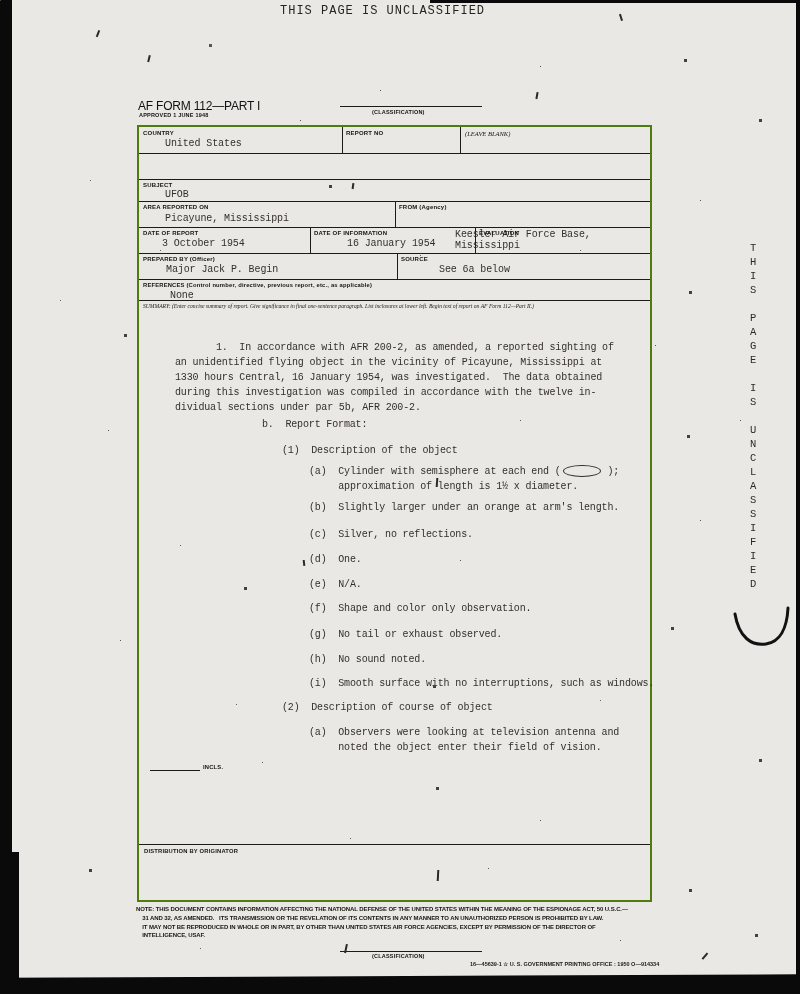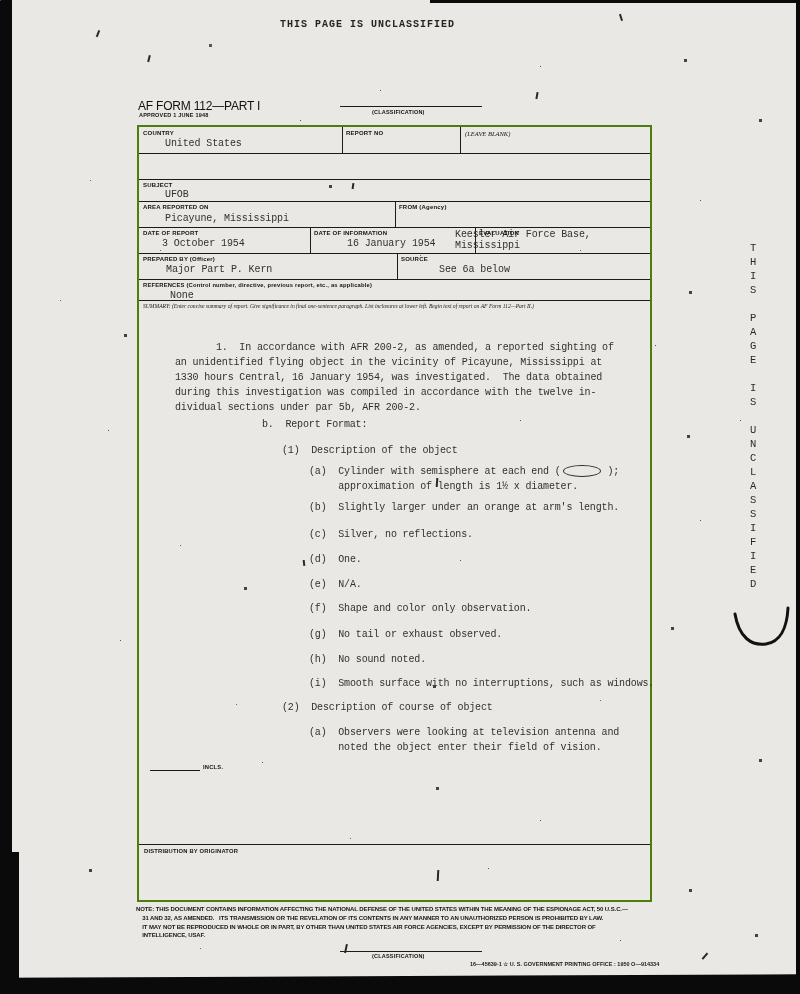--- a/index.html
+++ b/index.html
@@ -22,21 +22,21 @@
 </style>
 </head>
 <body>
 
 <div class="edge" style="left:0;top:0;width:12px;height:994px;"></div>
 <div class="edge" style="left:0;top:852px;width:19px;height:142px;"></div>
 <div class="edge" style="left:796px;top:0;width:4px;height:994px;"></div>
 <div class="edge" style="left:430px;top:0;width:370px;height:3px;"></div>
 <div class="edge" style="left:-4px;top:976px;width:810px;height:22px;transform:rotate(-0.25deg);"></div>
 
-<div class="abs mono" style="left:280px;top:19px;font-size:10px;letter-spacing:1px;font-weight:bold;color:#26241f;">THIS PAGE IS UNCLASSIFIED</div>
+<div class="abs mono" style="left:280px;top:4px;font-size:12px;letter-spacing:1px;font-weight:normal;color:#26241f;">THIS PAGE IS UNCLASSIFIED</div>
 
 <div class="hline" style="left:340px;top:106px;width:142px;"></div>
 <div class="abs lbl" style="left:372px;top:109px;font-size:5.5px;">(CLASSIFICATION)</div>
 
 <div class="abs" style="left:138px;top:99px;font-size:12px;font-weight:normal;color:#121110;letter-spacing:-0.2px;">AF FORM 112—PART I</div>
 <div class="abs lbl" style="left:139px;top:112px;font-size:5.5px;">APPROVED 1 JUNE 1948</div>
 
 <div id="formbox">
 
   <div class="hline" style="left:0;top:26px;width:511px;"></div>
@@ -70,21 +70,21 @@
   <div class="abs mono val" style="left:280px;top:102px;margin-left:36px;">Keesler Air Force Base, Mississippi</div>
 
   <div class="abs lbl" style="left:4px;top:103px;">DATE OF REPORT</div>
   <div class="abs mono val" style="left:23px;top:111px;">3 October 1954</div>
   <div class="abs lbl" style="left:175px;top:103px;">DATE OF INFORMATION</div>
   <div class="abs mono val" style="left:208px;top:111px;">16 January 1954</div>
   <div class="abs lbl" style="left:340px;top:103px;">EVALUATION</div>
   <div class="abs mono val" style="left:360px;top:111px;"></div>
 
   <div class="abs lbl" style="left:4px;top:129px;">PREPARED BY (Officer)</div>
-  <div class="abs mono val" style="left:27px;top:137px;">Major Part P. Kern</div>
+  <div class="abs mono val" style="left:27px;top:137px;">Major Jack P. Begin</div>
   <div class="abs lbl" style="left:262px;top:129px;">SOURCE</div>
   <div class="abs mono val" style="left:300px;top:137px;">See 6a below</div>
 
   <div class="abs lbl" style="left:4px;top:155px;font-size:5.8px;">REFERENCES (Control number, directive, previous report, etc., as applicable)</div>
   <div class="abs mono val" style="left:31px;top:163px;">None</div>
 
   <div class="abs" style="left:4px;top:176px;width:505px;font-size:5.6px;font-style:italic;font-family:'Liberation Serif',serif;color:#1a1813;white-space:nowrap;overflow:hidden;">SUMMARY:  (Enter concise summary of report.   Give significance in final one-sentence paragraph.   List inclosures at lower left.   Begin text of report on AF Form 112—Part II.)</div>
 
   <div class="hline" style="left:11px;top:643px;width:50px;"></div>
   <div class="abs lbl" style="left:64px;top:637px;font-size:5.8px;">INCLS.</div>

